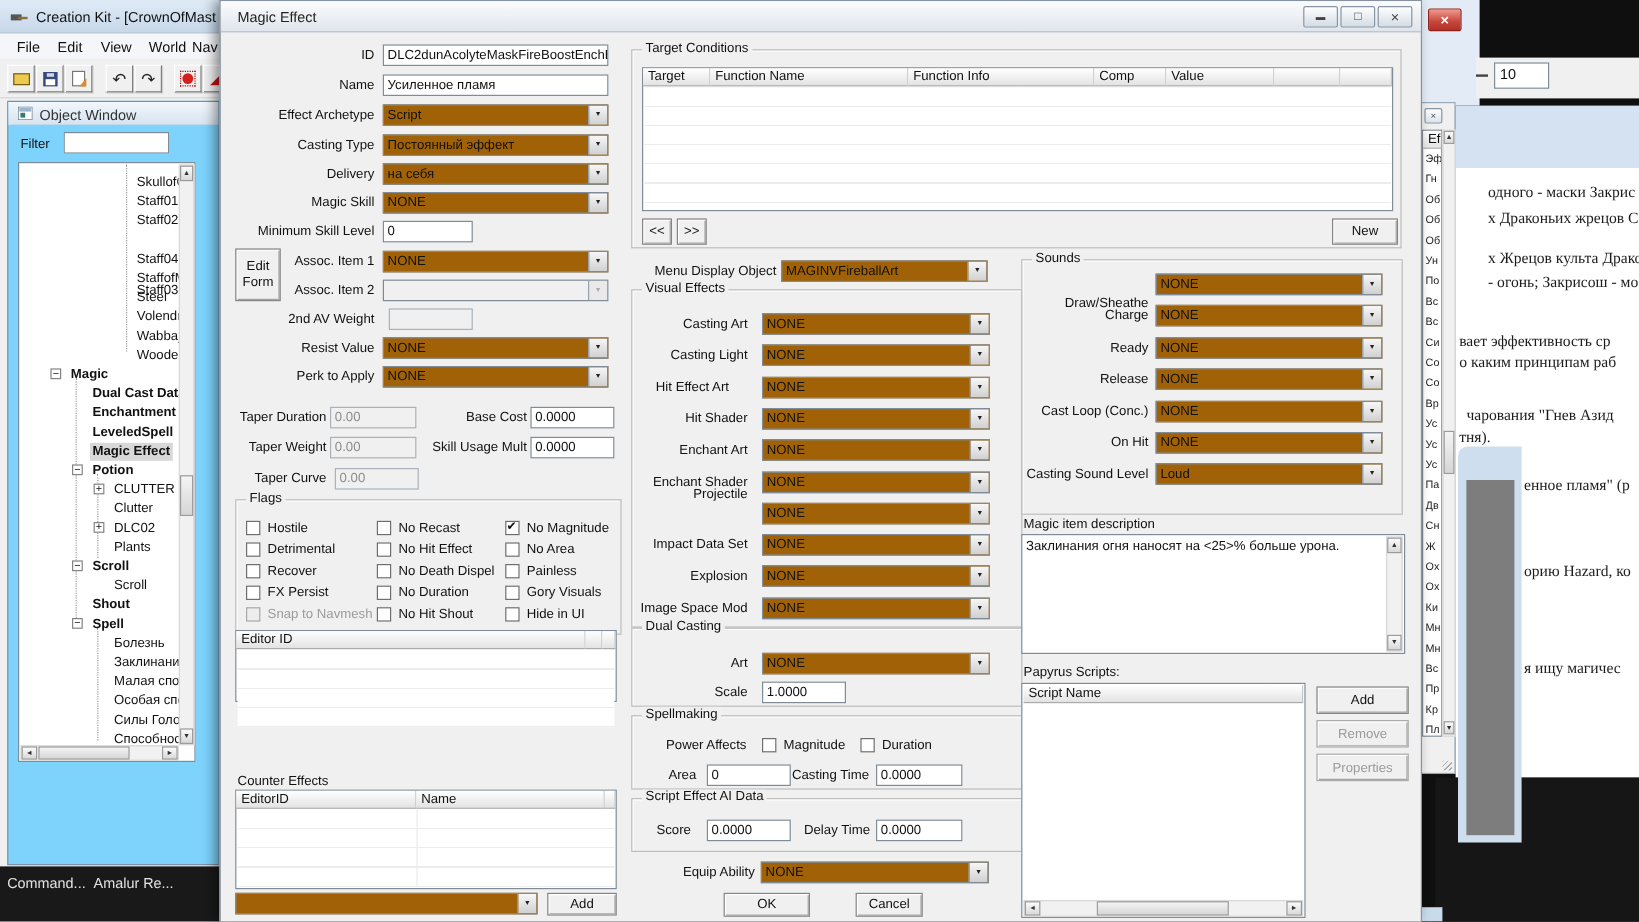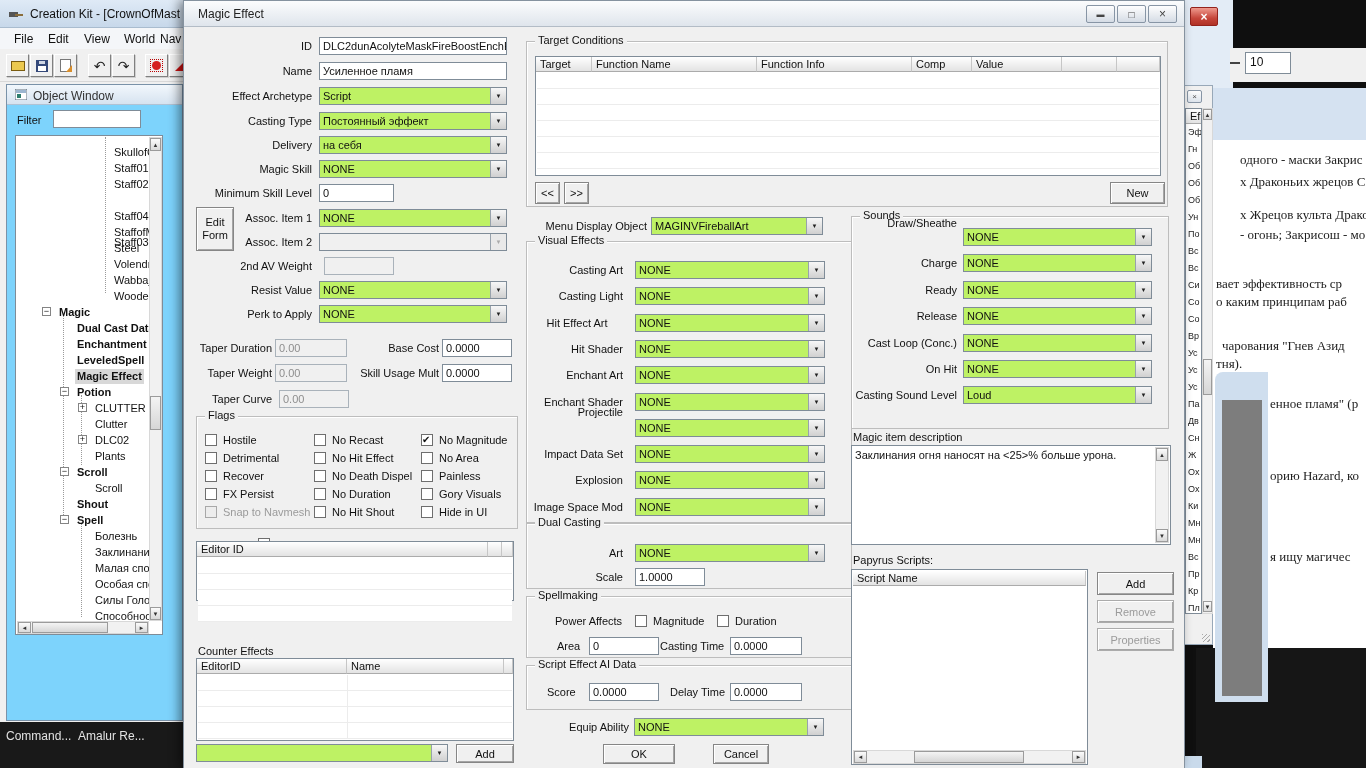--- a/index.html
+++ b/index.html
@@ -7,21 +7,21 @@
   body{width:1366px;height:768px;position:relative;overflow:hidden;background:#000;
        font-family:"Liberation Sans",sans-serif;font-size:11px;color:#111}
   .abs{position:absolute}
   
   .lab{position:absolute;font-size:11px;white-space:nowrap;color:#111}
   .labr{text-align:right}
   .labd{color:#9b9b9b}
   .tbx{position:absolute;height:18px;background:#fff;border:1px solid #7f8c98;font-size:11px;
        padding:2px 3px;white-space:nowrap;overflow:hidden}
   .dis{background:#f0f0f0;color:#8e8e8e;border-color:#a9b2ba}
-  .combo{position:absolute;height:18px;background:#bef264;border:1px solid #7f8c98;display:flex;overflow:hidden}
+  .combo{position:absolute;height:18px;background:#a16207;border:1px solid #7f8c98;display:flex;overflow:hidden}
   .cval{flex:1;font-size:11px;padding:2px 0 0 3px;white-space:nowrap;overflow:hidden}
   .cbtn{flex:0 0 16px;background:linear-gradient(#f7f7f7,#d0d0d0);border-left:1px solid #98a2ac;
         display:flex;align-items:center;justify-content:center;font-size:6px;color:#222}
   .cdis{background:#f0f0f0}
   .cdis .cbtn{color:#aaa;background:#e9e9e9}
   .cb{position:absolute;width:12px;height:12px;background:#fff;border:1px solid #6e6e6e}
   .cb.on::after{content:"✔";font-size:10px;line-height:10px;position:absolute;left:0;top:0;color:#111}
   .cbd{background:#ededed;border-color:#a8a8a8}
   .btn{position:absolute;display:flex;align-items:center;justify-content:center;font-size:11px;
        background:#f0f0f0;border:1px solid #868686;box-shadow:inset 1px 1px 0 #fff,inset -1px -1px 0 #a5a5a5;
@@ -373,21 +373,21 @@
         <div class="cb" style="left: 224px; top: 71px;"></div>
         <div class="lab" style="left: 242px; top: 71px;">Gory Visuals</div>
         <div class="cb" style="left: 224px; top: 89px;"></div>
         <div class="lab" style="left: 242px; top: 89px;">Hide in UI</div>
       </div>
   </div>
 
   <div class="lab" style="left:14px;top:538px">Keywords</div>
   <div class="cb" style="left:74px;top:537px"></div>
   <div class="lab" style="left:92px;top:538px">Dispel Effects with these Keywords:</div>
-  <div class="sunk" style="left:12px;top:540px;width:318px;height:60px">
+  <div class="sunk" style="left:12px;top:524px;width:318px;height:60px">
     <div class="lh" style="left:0;top:0;width:291px">Editor ID</div>
     <div class="lh" style="left:291px;top:0;width:14px"></div>
     <div class="lh" style="left:305px;top:0;width:11px"></div>
     <div class="rowlines" style="left:1px;top:16px;width:314px;height:64px"></div>
   </div>
 
   <div class="lab" style="left:14px;top:644px">Counter Effects</div>
   <div class="sunk" style="left:12px;top:657px;width:318px;height:83px">
     <div class="lh" style="left:0;top:0;width:150px">EditorID</div>
     <div class="lh" style="left:150px;top:0;width:157px">Name</div>
@@ -516,21 +516,21 @@
   <div class="combo" style="left:450px;top:717px;width:190px">
       <span class="cval">NONE</span>
       <span class="cbtn">▼</span>
     </div>
   <div class="btn" style="left:419px;top:743px;width:72px;height:20px">OK</div>
   <div class="btn" style="left:529px;top:743px;width:56px;height:20px">Cancel</div>
 
   <div class="gb" style="left:667px;top:215px;width:318px;height:213px">
     <div class="gbt">Sounds</div>
     <div class="abs" style="left:0;top:0;right:0;bottom:0">
-        <div class="lab labr" style="left: 0px; top: 0; width: 105px;">Draw/Sheathe</div>
+        <div class="lab labr" style="left: 0px; top: 30px; width: 105px;">Draw/Sheathe</div>
         <div class="combo" style="left: 111px; top: 11px; width: 189px;">
           <span class="cval">NONE</span>
           <span class="cbtn">▼</span>
         </div>
         <div class="lab labr" style="left: 0px; top: 40px; width: 105px;">Charge</div>
         <div class="combo" style="left: 111px; top: 37px; width: 189px;">
           <span class="cval">NONE</span>
           <span class="cbtn">▼</span>
         </div>
         <div class="lab labr" style="left: 0px; top: 67px; width: 105px;">Ready</div>

